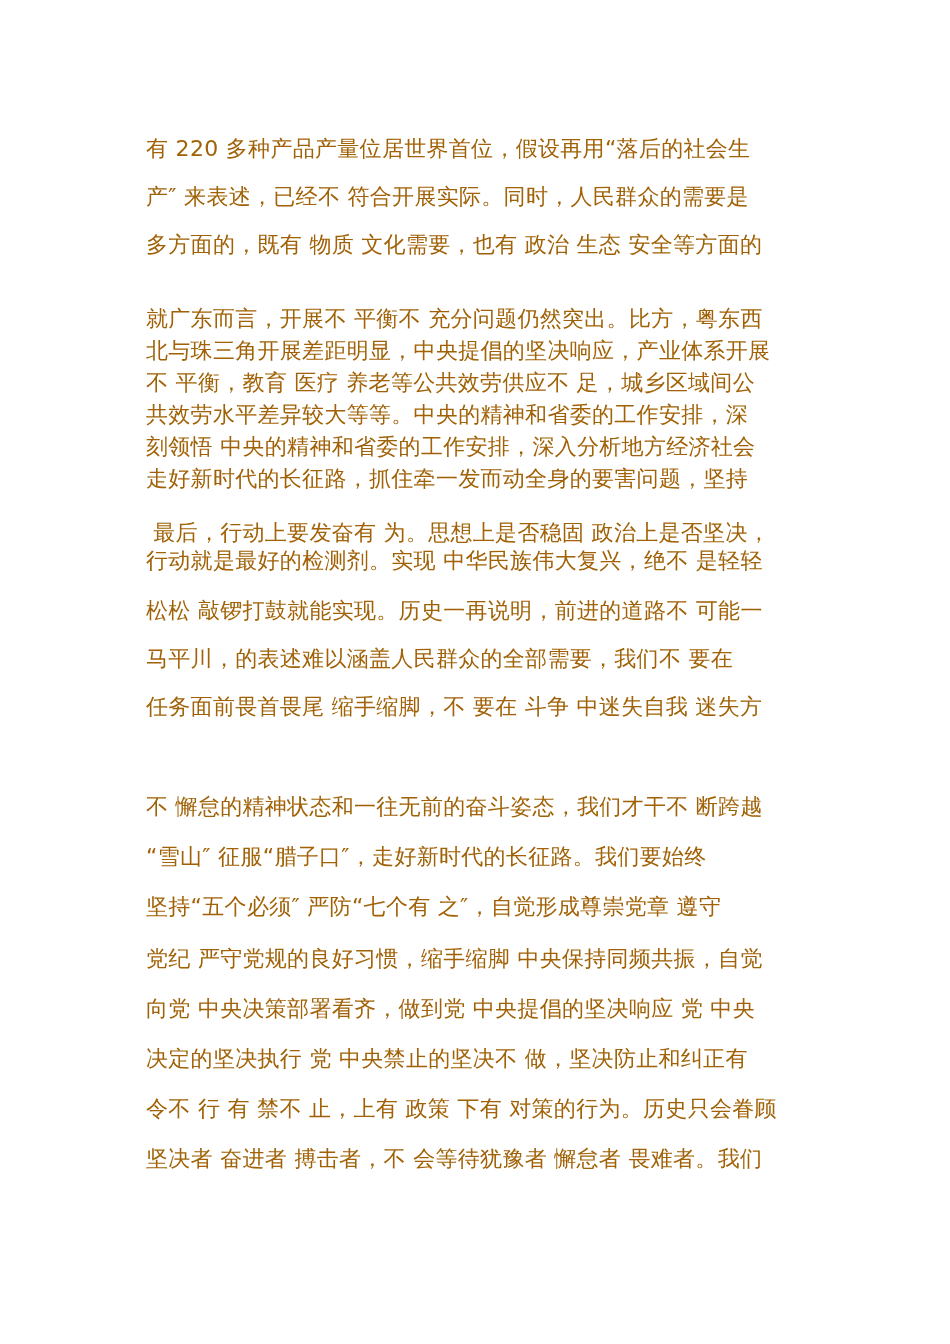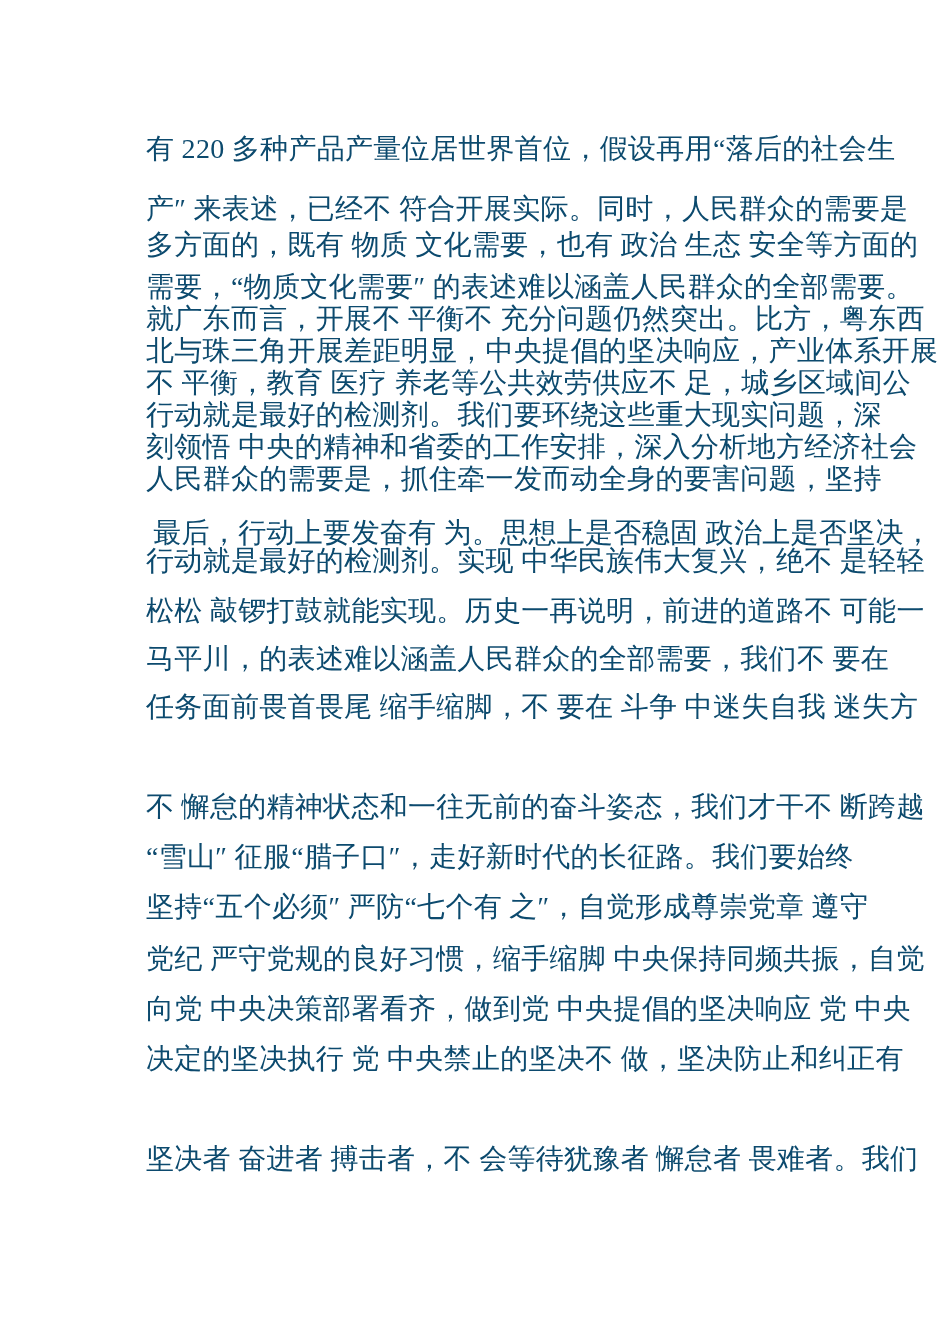--- a/index.html
+++ b/index.html
@@ -1,40 +1,40 @@
 <!DOCTYPE html>
 <html><head>
 <meta charset="utf-8">
 <style>
   html, body { margin: 0; padding: 0; background: #ffffff; }
   body { width: 950px; height: 1344px; position: relative; overflow: hidden;
          font-family: "DejaVu Sans", "Liberation Sans", sans-serif; color: #111111; }
   .page { position: absolute; left: 0; top: 0; width: 950px; height: 1344px; background: #fff; }
-  .line { position: absolute; left: 146px; white-space: pre; font-size: 28px; line-height: 30px;
-          letter-spacing: 0.3px; color: #0c4a6e; font-family: Liberation Serif, serif; }
+  .line { position: absolute; left: 146px; white-space: pre; font-size: 22px; line-height: 30px;
+          letter-spacing: 0.3px; color: #a16207; }
 </style>
 </head>
 <body>
 
 <div class="page">
   <div class="line" style="top:134px">有 220 多种产品产量位居世界首位，假设再用“落后的社会生</div>
-  <div class="line" style="top:194px">产″ 来表述，已经不 符合开展实际。同时，人民群众的需要是</div>
+  <div class="line" style="top:182px">产″ 来表述，已经不 符合开展实际。同时，人民群众的需要是</div>
   <div class="line" style="top:230px">多方面的，既有 物质 文化需要，也有 政治 生态 安全等方面的</div>
-  <div class="line" style="top:272px">需要，“物质文化需要″ 的表述难以涵盖人民群众的全部需要。</div>
   <div class="line" style="top:304px">就广东而言，开展不 平衡不 充分问题仍然突出。比方，粤东西</div>
   <div class="line" style="top:336px">北与珠三角开展差距明显，中央提倡的坚决响应，产业体系开展</div>
   <div class="line" style="top:368px">不 平衡，教育 医疗 养老等公共效劳供应不 足，城乡区域间公</div>
-  <div class="line" style="top:400px">行动就是最好的检测剂。我们要环绕这些重大现实问题，深</div>
+  <div class="line" style="top:400px">共效劳水平差异较大等等。中央的精神和省委的工作安排，深</div>
   <div class="line" style="top:432px">刻领悟 中央的精神和省委的工作安排，深入分析地方经济社会</div>
-  <div class="line" style="top:464px">人民群众的需要是，抓住牵一发而动全身的要害问题，坚持</div>
+  <div class="line" style="top:464px">走好新时代的长征路，抓住牵一发而动全身的要害问题，坚持</div>
   <div class="line" style="top:518px"> 最后，行动上要发奋有 为。思想上是否稳固 政治上是否坚决，</div>
   <div class="line" style="top:546px">行动就是最好的检测剂。实现 中华民族伟大复兴，绝不 是轻轻</div>
   <div class="line" style="top:596px">松松 敲锣打鼓就能实现。历史一再说明，前进的道路不 可能一</div>
   <div class="line" style="top:644px">马平川，的表述难以涵盖人民群众的全部需要，我们不 要在</div>
   <div class="line" style="top:692px">任务面前畏首畏尾 缩手缩脚，不 要在 斗争 中迷失自我 迷失方</div>
   <div class="line" style="top:792px">不 懈怠的精神状态和一往无前的奋斗姿态，我们才干不 断跨越</div>
   <div class="line" style="top:842px">“雪山″ 征服“腊子口″，走好新时代的长征路。我们要始终</div>
   <div class="line" style="top:892px">坚持“五个必须″ 严防“七个有 之″，自觉形成尊崇党章 遵守</div>
   <div class="line" style="top:944px">党纪 严守党规的良好习惯，缩手缩脚 中央保持同频共振，自觉</div>
   <div class="line" style="top:994px">向党 中央决策部署看齐，做到党 中央提倡的坚决响应 党 中央</div>
   <div class="line" style="top:1044px">决定的坚决执行 党 中央禁止的坚决不 做，坚决防止和纠正有</div>
+  <div class="line" style="top:1094px">令不 行 有 禁不 止，上有 政策 下有 对策的行为。历史只会眷顾</div>
   <div class="line" style="top:1144px">坚决者 奋进者 搏击者，不 会等待犹豫者 懈怠者 畏难者。我们</div>
 </div>
 
 </body></html>

